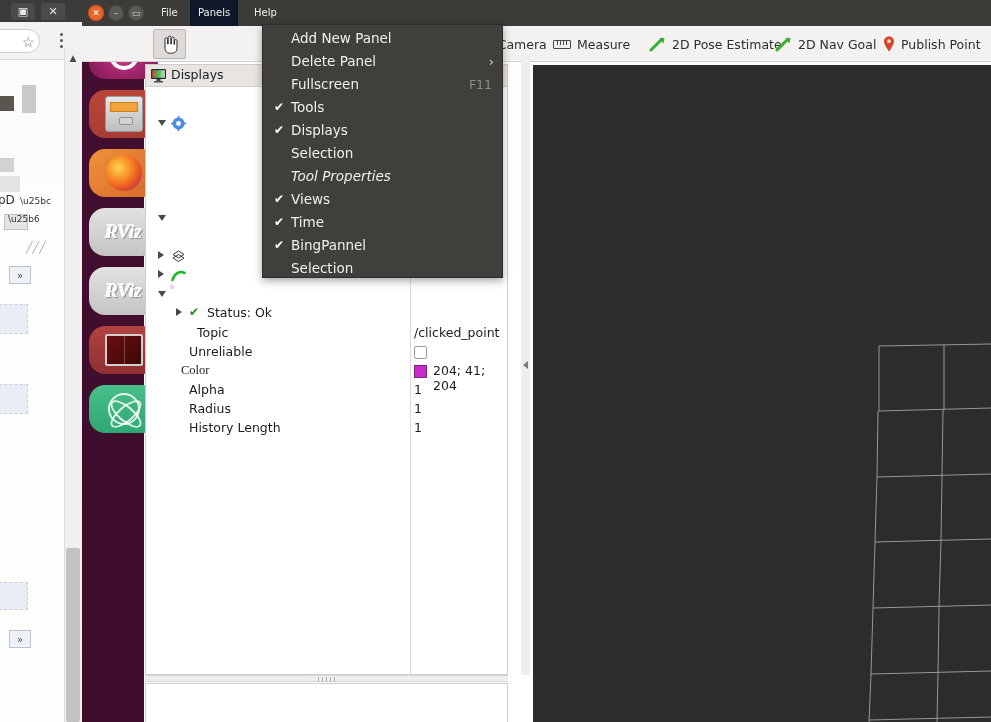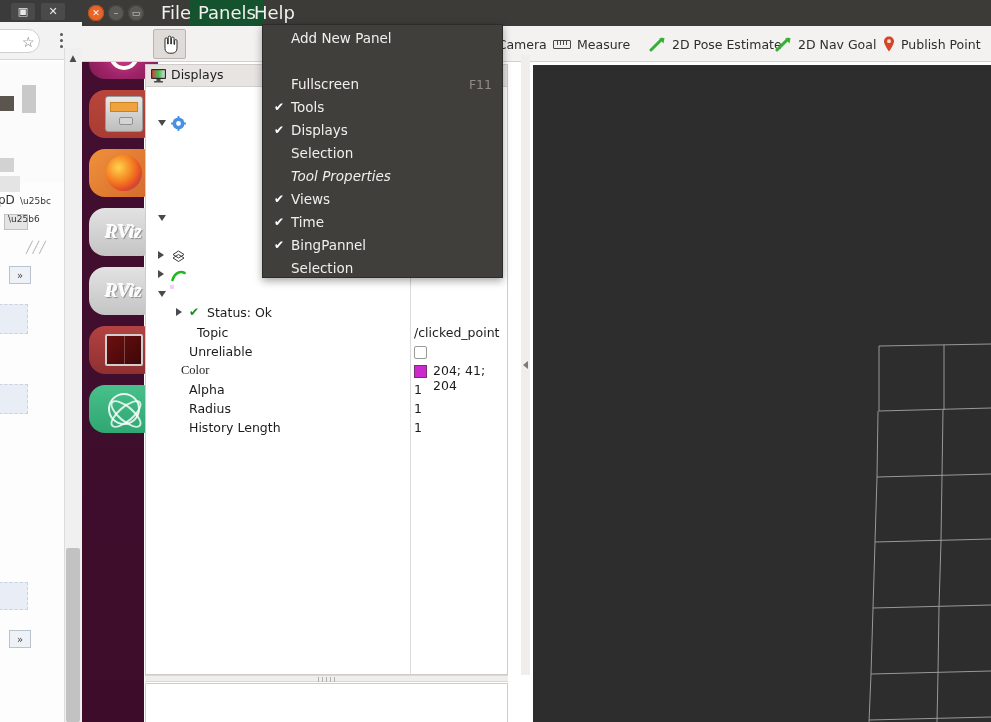--- a/index.html
+++ b/index.html
@@ -182,23 +182,23 @@
              border-radius: 50%; display: flex; align-items: center;
              justify-content: center; font-size: 9px; }
   .win-close { left: 6px; background: #e8662a; color: #fff;
                box-shadow: inset 0 0 0 1px #b54d1d; }
   .win-min   { left: 26px; background: #5a5853; color: #d7d4cf;
                box-shadow: inset 0 0 0 1px #444; }
   .win-max   { left: 46px; background: #5a5853; color: #d7d4cf;
                box-shadow: inset 0 0 0 1px #444; }
   .menu-item {
     position: absolute; top: 0; height: 30px; line-height: 26px;
-    padding: 0 8px; color: #f2f0ee; font-size: 18px;
-  }
-  .menu-item.active { background: #14532d; }
+    padding: 0 8px; color: #f2f0ee; font-size: 10px;
+  }
+  .menu-item.active { background: #0f172a; }
 
   .rviz-toolbar {
     position: absolute; left: 0; top: 26px; width: 909px; height: 36px;
     background: #f3f2f1; border-bottom: 1px solid #d3d0cd;
   }
   .tool-btn {
     position: absolute; top: 2px; height: 32px;
     display: flex; align-items: center; gap: 6px;
     padding: 0 7px; font-size: 12.5px; color: #2e2e2e;
   }
@@ -631,20 +631,24 @@
           <path d="M406 542 L405 608"></path>
           <path d="M405 608 L404 657"></path>
         </g>
       </svg>
     </div>
 
     <div class="dropdown">
       <div class="dd-item" style="top:2px;">
         <span class="dd-label">Add New Panel</span>
       </div>
+      <div class="dd-item" style="top:25px;">
+        <span class="dd-label">Delete Panel</span>
+        <span class="dd-sub">›</span>
+      </div>
       <div class="dd-item" style="top:48px;">
         <span class="dd-label">Fullscreen</span>
         <span class="dd-accel">F11</span>
       </div>
       <div class="dd-item" style="top:71px;">
         <span class="dd-check">✔</span>
         <span class="dd-label">Tools</span>
       </div>
       <div class="dd-item" style="top:94px;">
         <span class="dd-check">✔</span>

